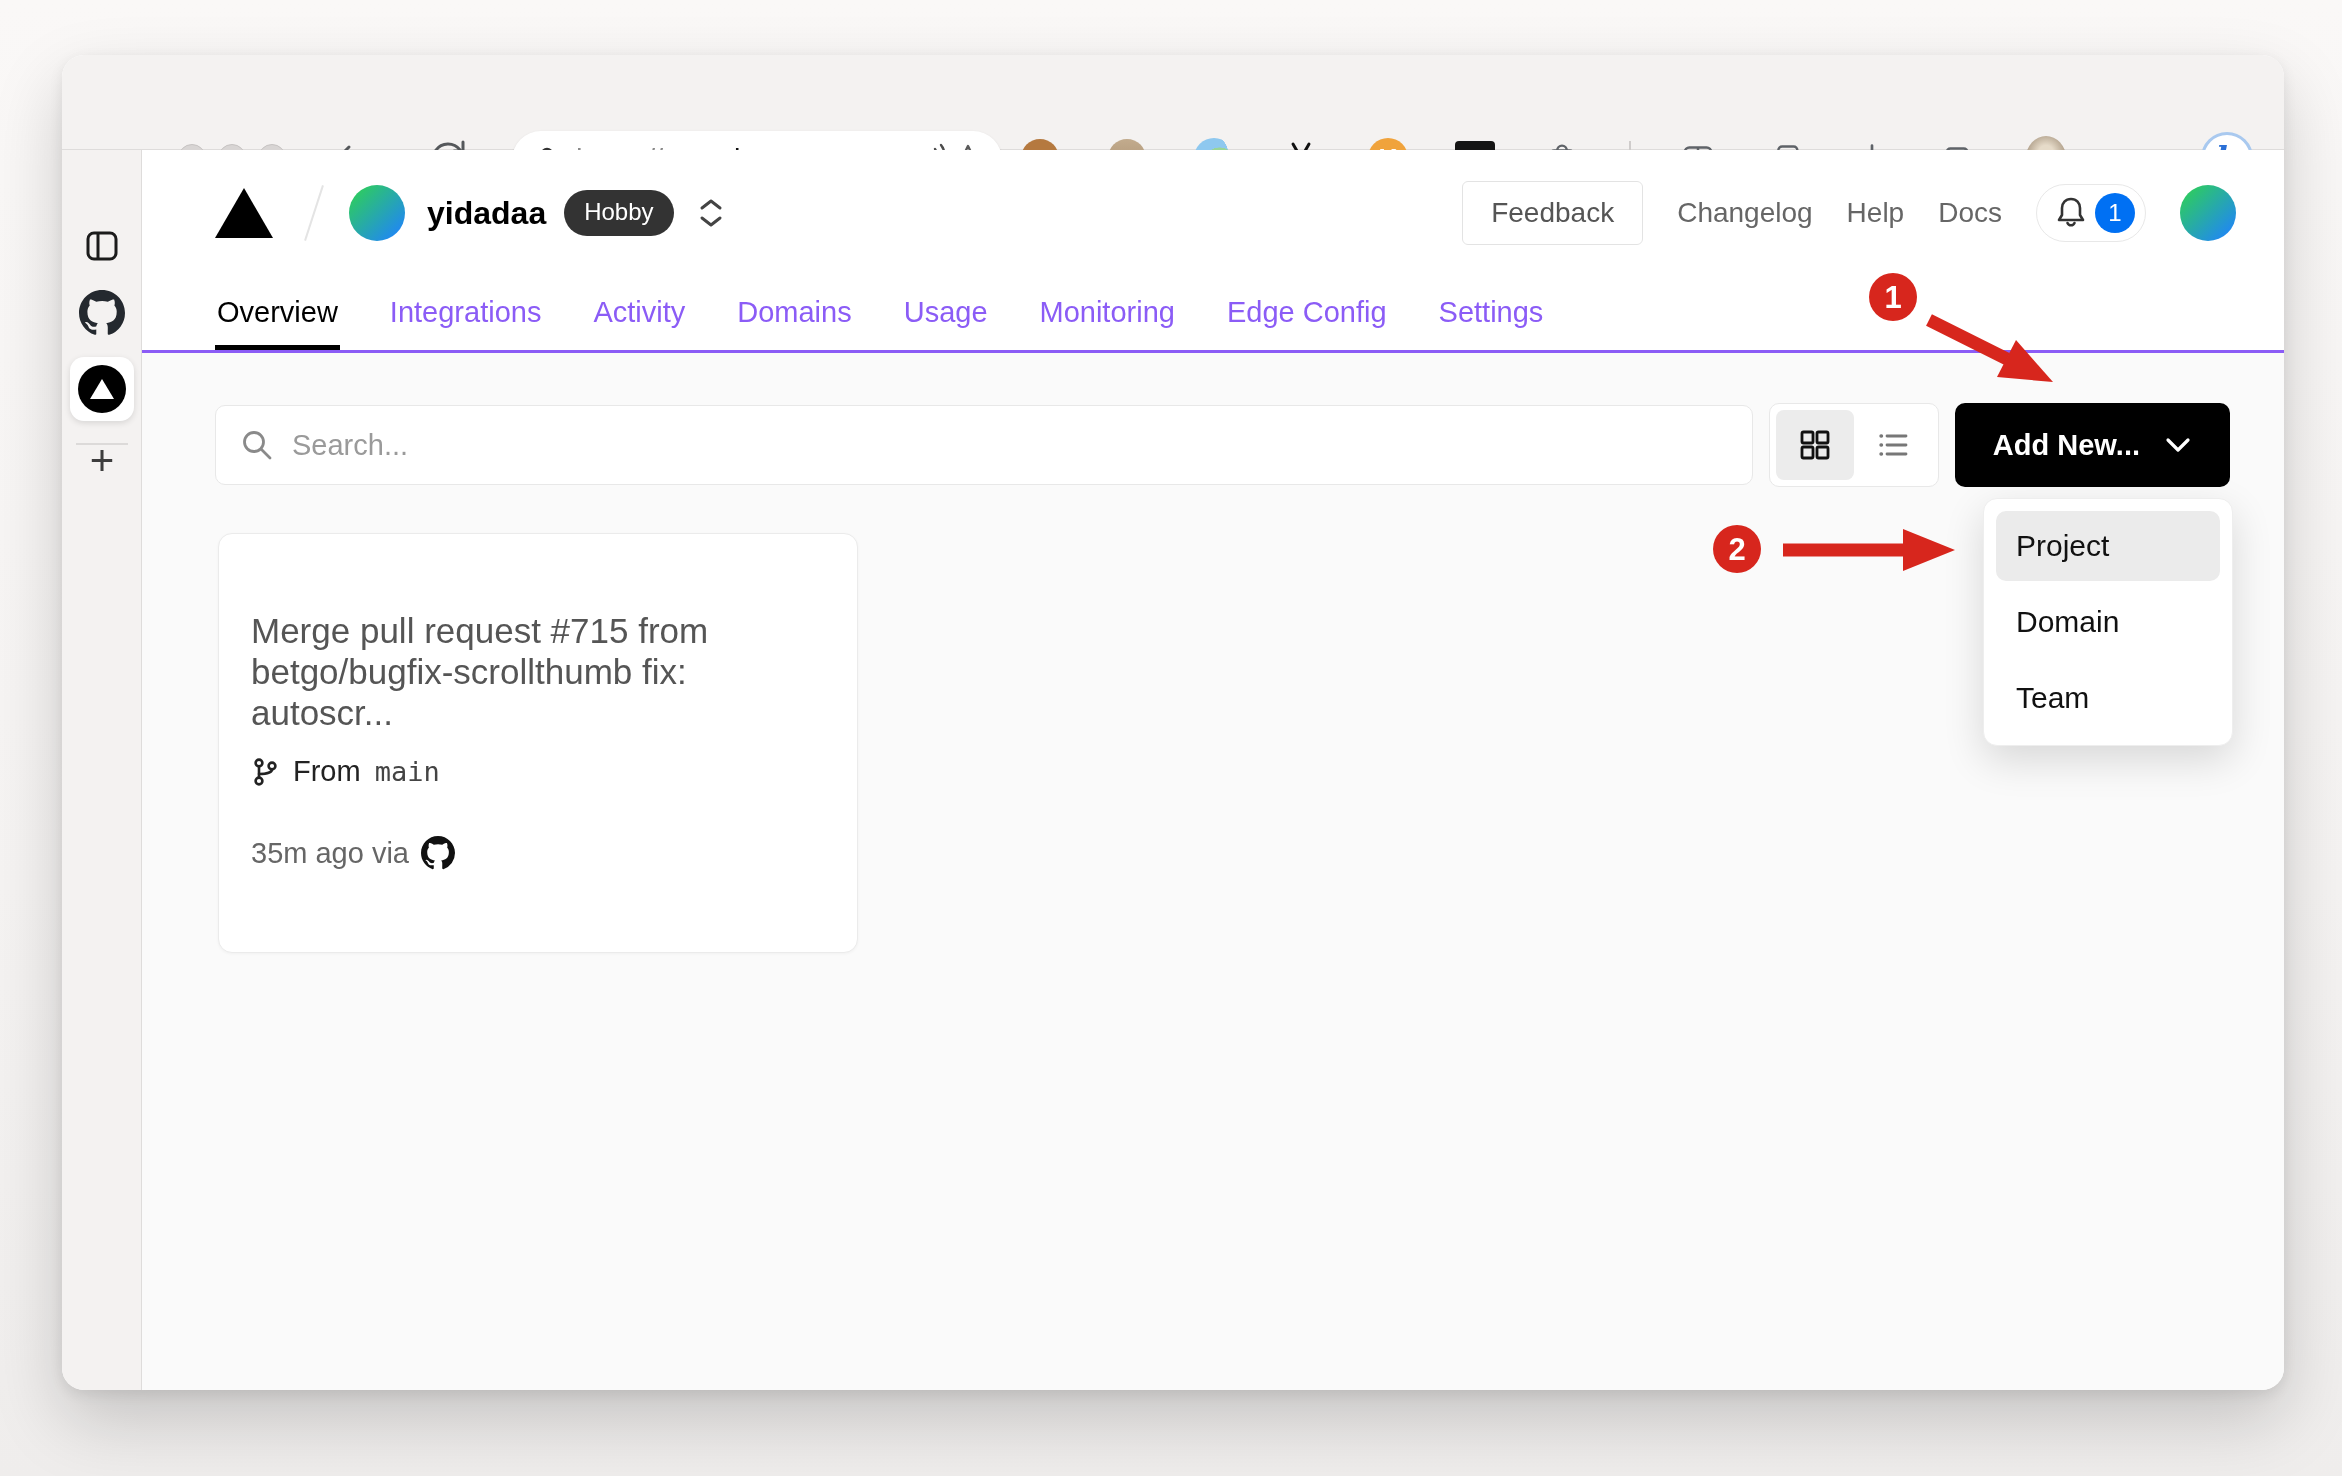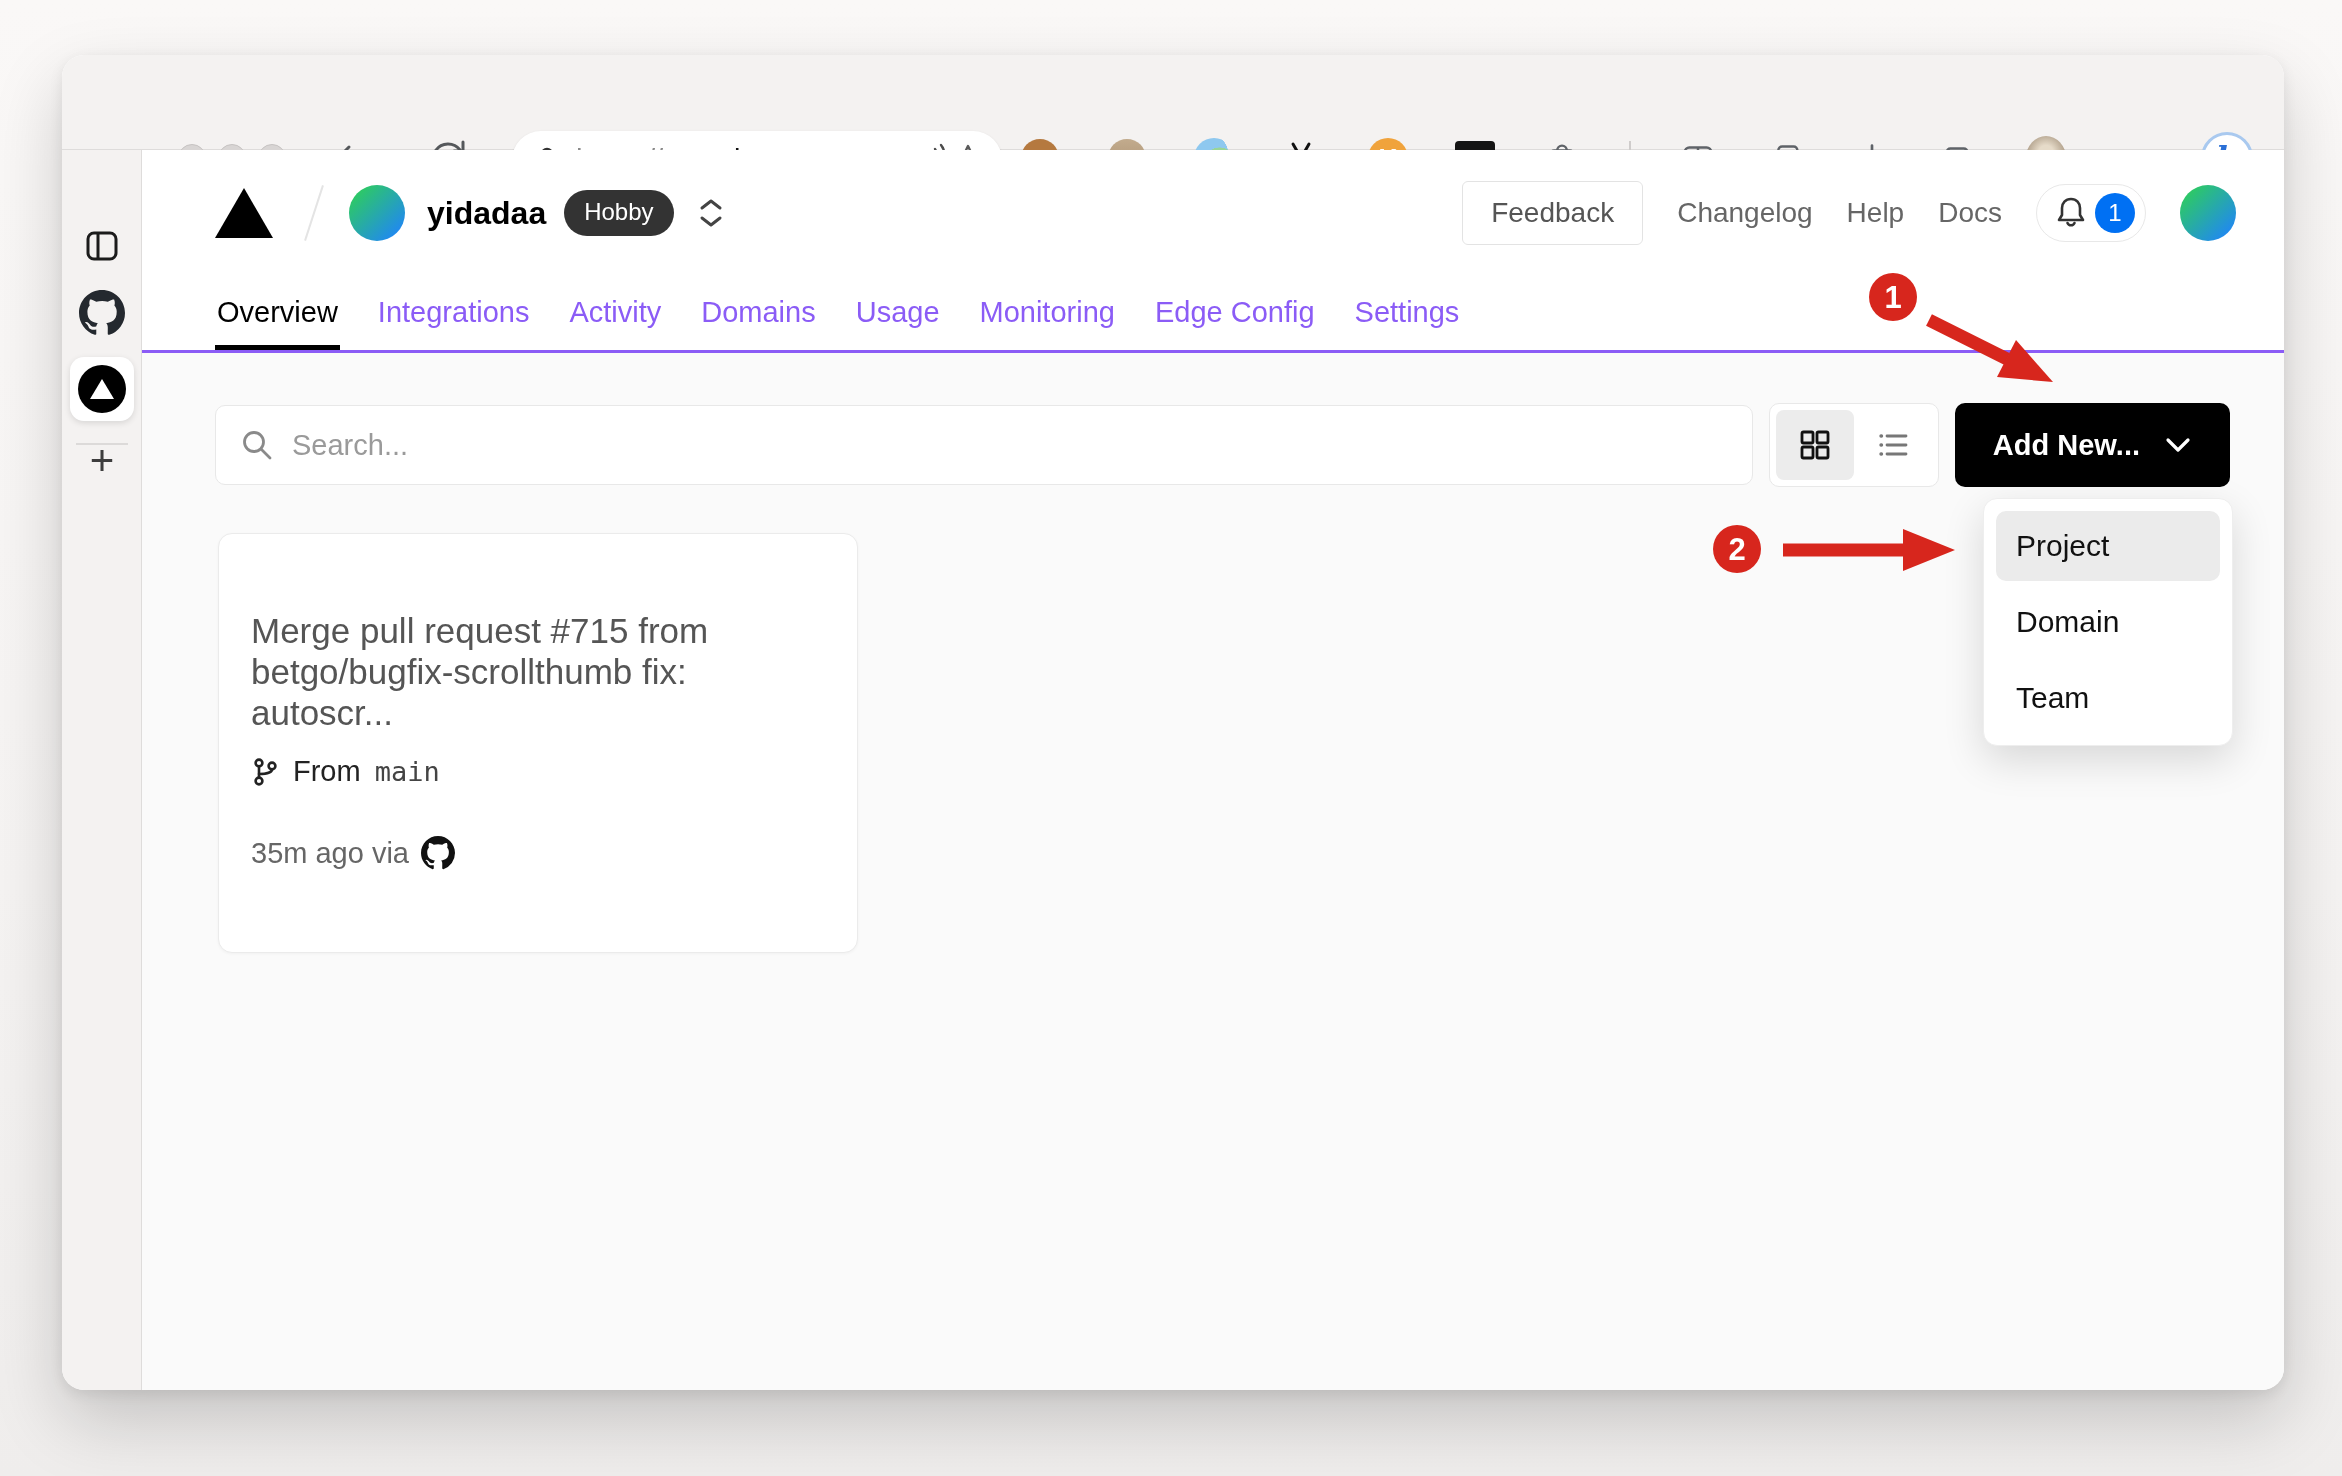--- a/index.html
+++ b/index.html
@@ -87,21 +87,21 @@
   .team-chevrons { margin-left:24px; display:flex; flex-direction:column; gap:4px; cursor:pointer; }
   .hdr-right { margin-left:auto; display:flex; align-items:center; gap:34px; }
   .feedback-btn { border:1px solid #e3e3e3; background:#fff; border-radius:6px; font-size:28px; color:#555;
     padding:15px 28px; cursor:pointer; font-family:inherit; }
   .hdr-link { font-size:28px; color:#666; cursor:pointer; }
   .bell-wrap { display:flex; align-items:center; border:1px solid #e8e8e8; background:#fff; border-radius:34px;
     padding:8px 10px 8px 16px; gap:6px; cursor:pointer; }
   .bell-badge { width:40px; height:40px; border-radius:50%; background:#0070f3; color:#fff; font-size:24px;
     display:flex; align-items:center; justify-content:center; }
   .user-avatar { width:56px; height:56px; border-radius:50%; background:linear-gradient(135deg,#2ecc5e 10%,#1f82ff 95%); cursor:pointer; }
-  .tabs { position:absolute; left:73px; right:40px; bottom:0; height:60px; display:flex; gap:36px; }
+  .tabs { position:absolute; left:73px; right:40px; bottom:0; height:60px; display:flex; gap:48px; }
   .tab { font-size:29px; color:#8b5cf6; padding:6px 2px 0; cursor:pointer; height:100%; }
   .tab.active { color:#000; border-bottom:5px solid #000; }
   
   .content { position:absolute; left:0; right:0; top:203px; bottom:0; }
   .ctl-row { position:absolute; left:73px; right:54px; top:50px; height:84px; display:flex; align-items:center; gap:16px; }
   .search-box { flex:1; height:80px; background:#fff; border:1px solid #e8e8e8; border-radius:10px;
     display:flex; align-items:center; padding:0 24px; gap:18px; }
   .search-box input { border:none; outline:none; flex:1; font-size:29px; color:#111; font-family:inherit; background:transparent; }
   .search-box input::placeholder { color:#9a9a9a; }
   .view-toggle { height:84px; background:#fff; border:1px solid #e8e8e8; border-radius:10px; display:flex; align-items:center; padding:6px; }

